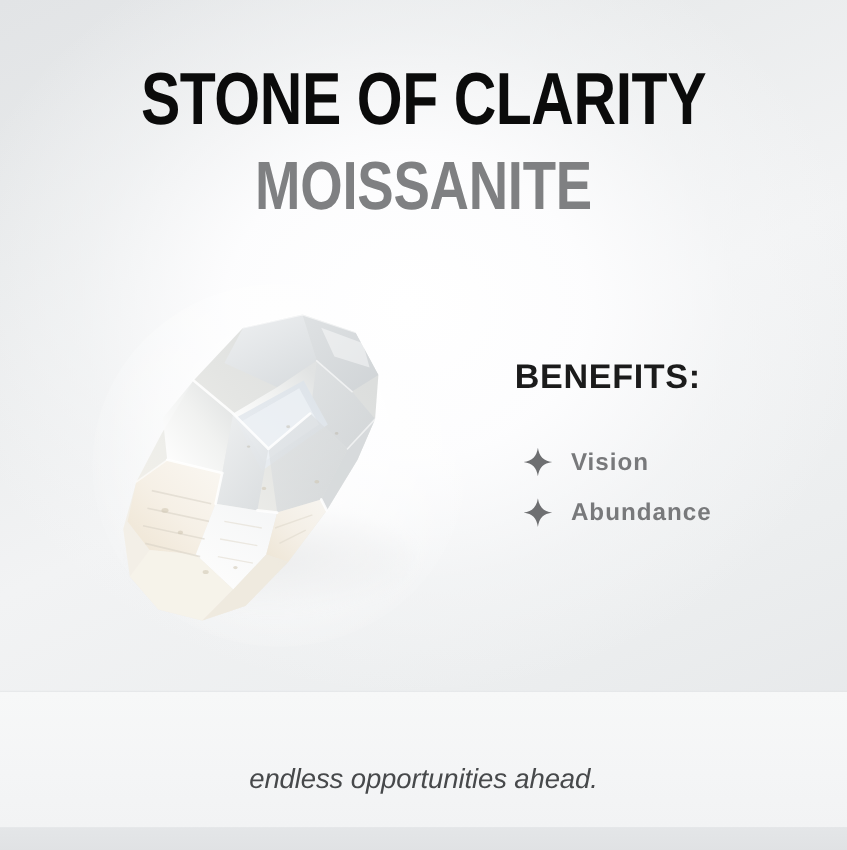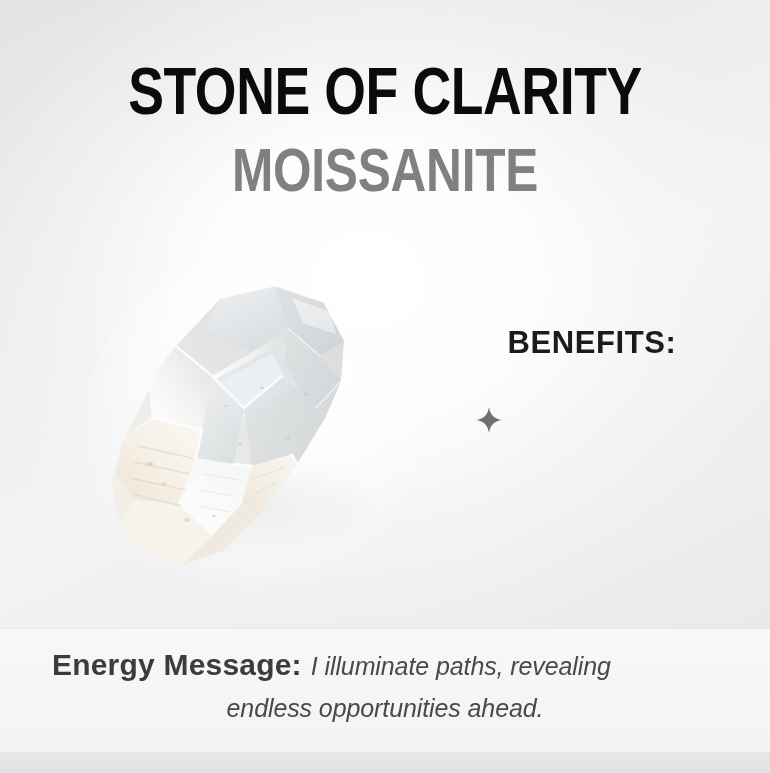--- a/index.html
+++ b/index.html
@@ -108,21 +108,21 @@
     left:440px; top:325px;
     width:290px;
   }
 
   #benefits-heading {
     font-family:"Liberation Sans Narrow","Liberation Sans", sans-serif;
     font-weight:700;
     font-size:31px;
     letter-spacing:0.6px;
     color:#1b1b1b;
-    text-align:center;
+    text-align:left;
     width:248px;
     margin-left:28px;
   }
 
   #benefits-list {
     list-style:none;
     margin-top:36px;
     margin-left:36px;
   }
 
@@ -343,41 +343,47 @@
           <path d="M200,30 L238,44 L244,66 L212,56 Z" fill="#ffffff" opacity="0.45"></path>
         </svg>
       </div>
     </div>
 
     <div id="benefits-block">
       <div id="benefits-heading">BENEFITS:</div>
 
       <ul id="benefits-list">
 
-
         <li class="benefit-row">
           <span class="sparkle">
             <svg viewBox="0 0 26 26" xmlns="http://www.w3.org/2000/svg">
               <path d="M13,0 C14.2,8.0 18.0,11.8 26,13 C18.0,14.2 14.2,18.0 13,26
                        C11.8,18.0 8.0,14.2 0,13 C8.0,11.8 11.8,8.0 13,0 Z" fill="#6e6f71"></path>
             </svg>
           </span>
+          <span class="benefit-label">Vision</span>
+        </li>
+
+        <li class="benefit-row">
+          <span class="sparkle">
+            <svg viewBox="0 0 26 26" xmlns="http://www.w3.org/2000/svg">
+              <path d="M13,0 C14.2,8.0 18.0,11.8 26,13 C18.0,14.2 14.2,18.0 13,26
+                       C11.8,18.0 8.0,14.2 0,13 C8.0,11.8 11.8,8.0 13,0 Z" fill="#6e6f71"></path>
+            </svg>
+          </span>
+          <span class="benefit-label">Abundance</span>
         </li>
 
 
       </ul>
     </div>
 
   </div>
 
   <div id="footer-band"></div>
   <div id="divider"></div>
 
-  <div id="energy-line1">
-    <span id="energy-label">Energy Message:</span>
-    <span id="energy-quote-1">I illuminate paths, revealing</span>
-  </div>
 
   <div id="energy-line2">endless opportunities ahead.</div>
 
   <div id="bottom-strip"></div>
 
 </div>
 
 </body></html>

